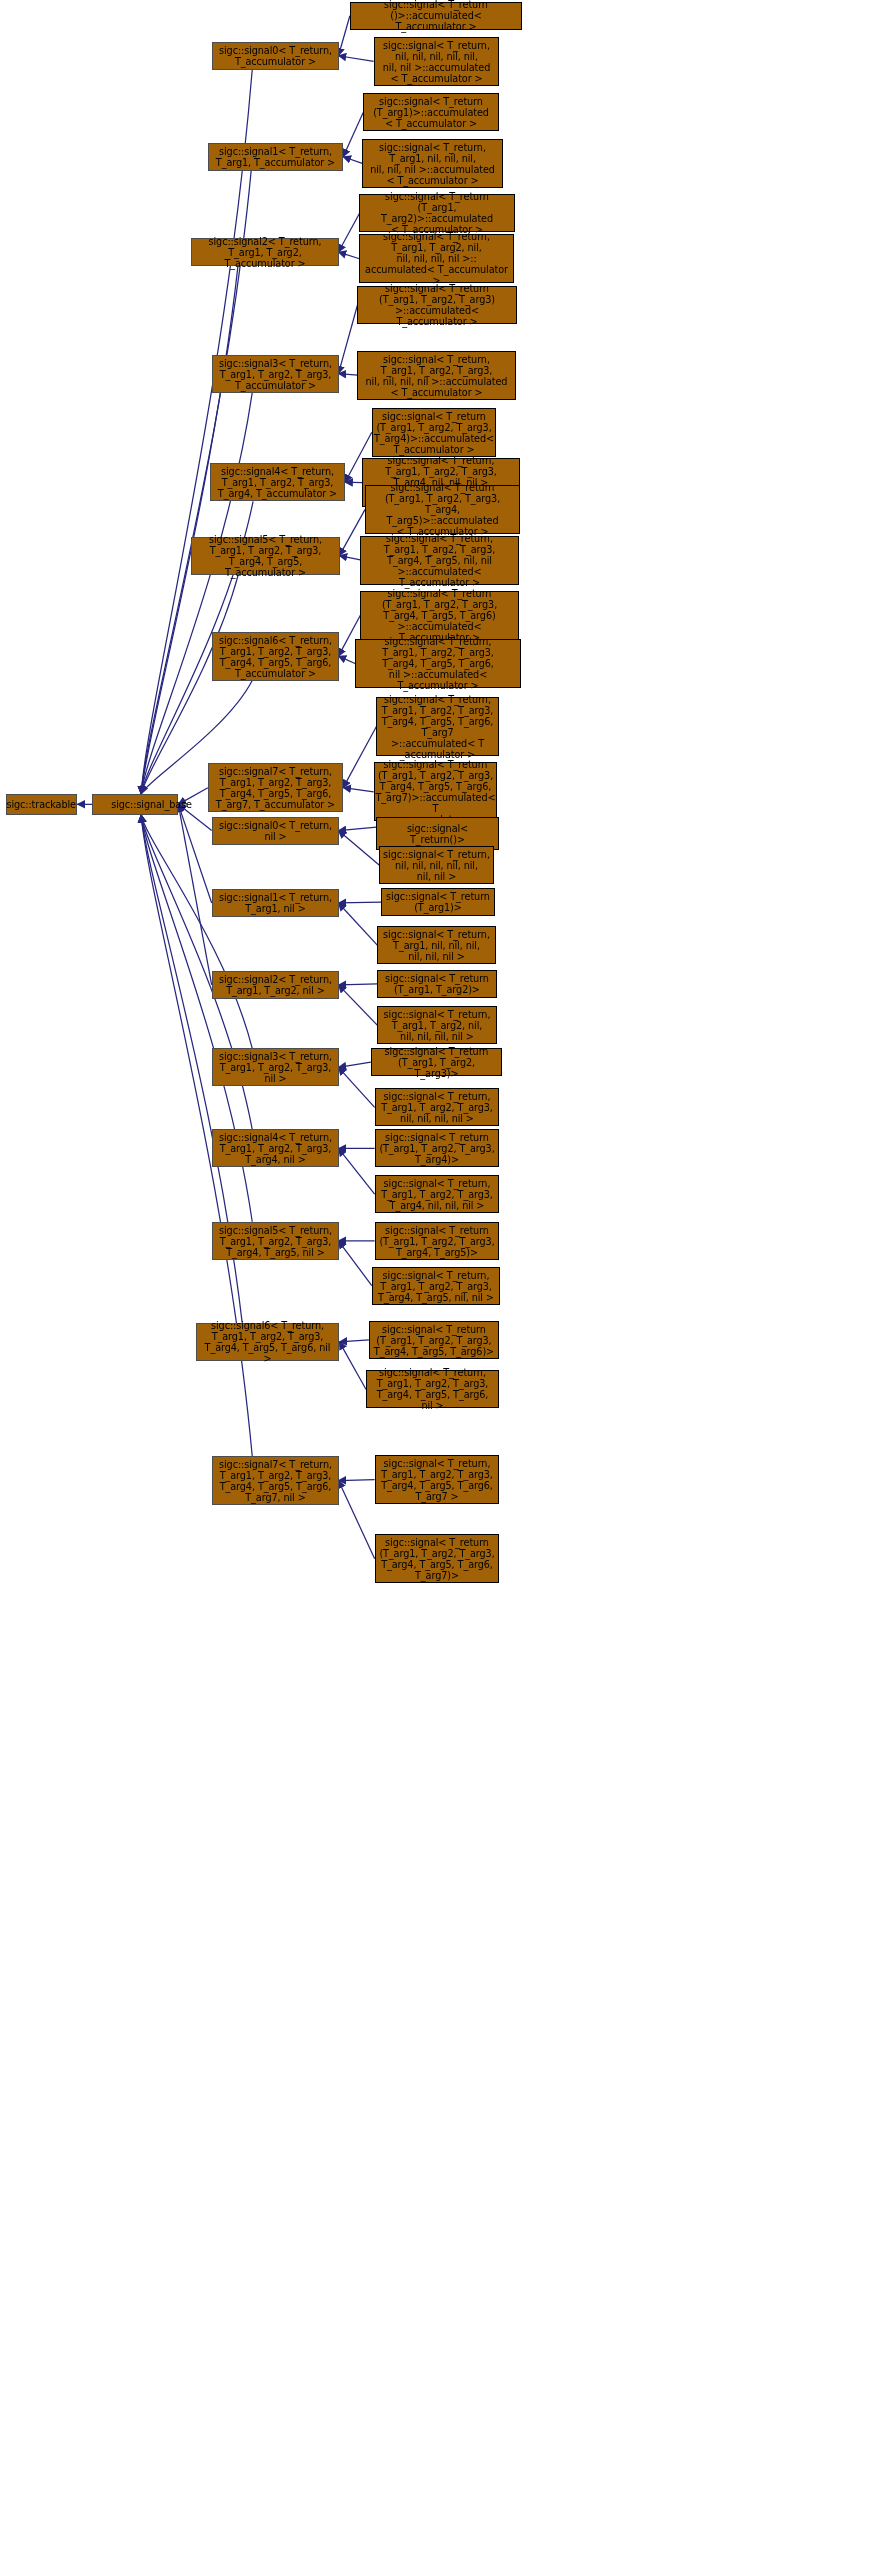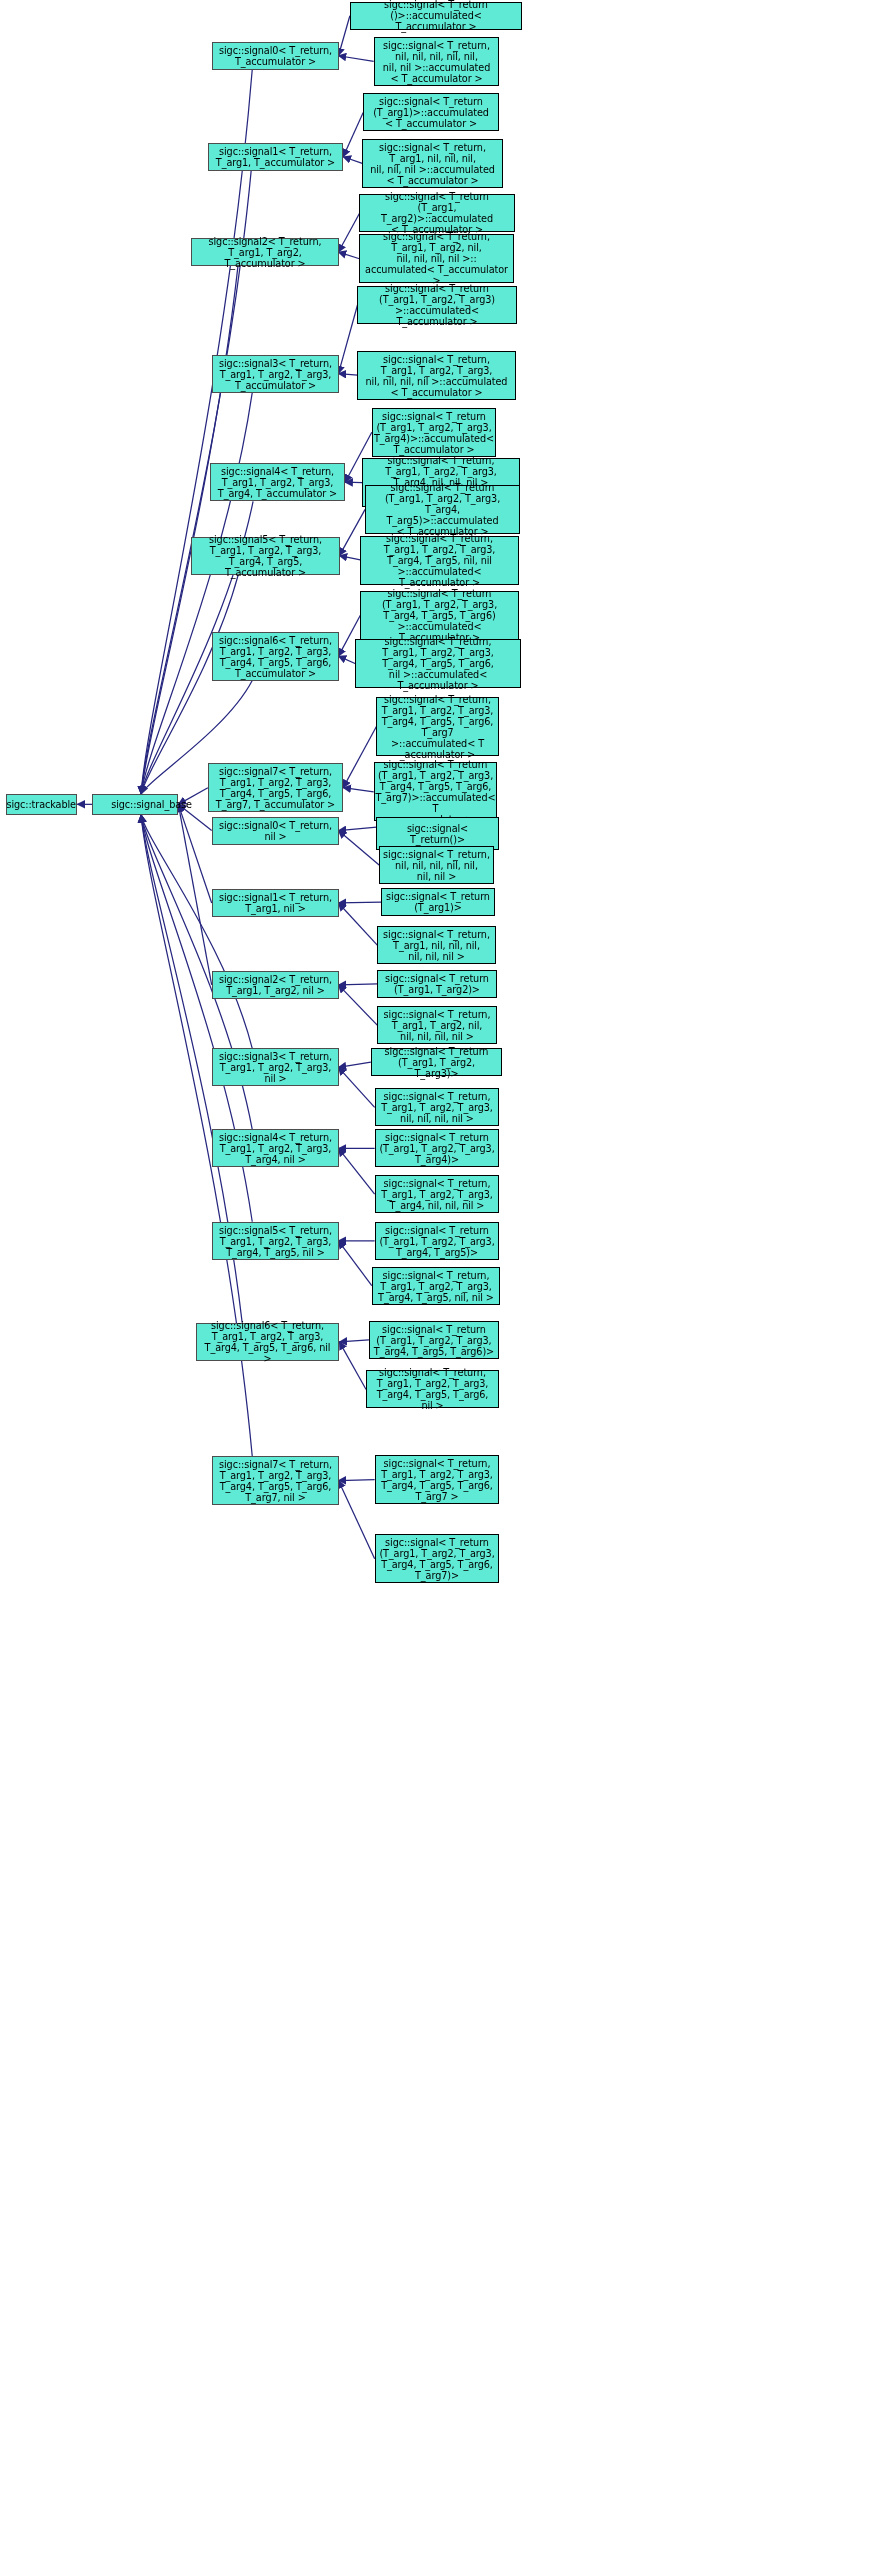--- a/index.html
+++ b/index.html
@@ -19,21 +19,21 @@
     position: absolute;
     left: 0;
     top: 0;
     width: 877px;
     height: 2576px;
     pointer-events: none;
   }
   .node {
     position: absolute;
     box-sizing: border-box;
-    background: #5eead4;
+    background: #a16207;
     border: 1px solid #000000;
     display: flex;
     align-items: center;
     justify-content: center;
     text-align: center;
     font-size: 9.7px;
     line-height: 11px;
     color: #000000;
     letter-spacing: -0.1px;
     white-space: pre-line;

